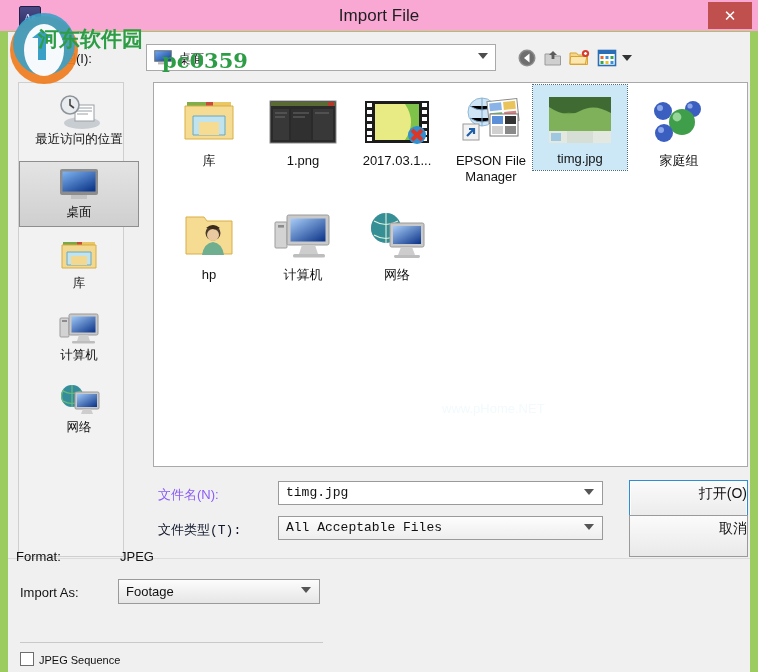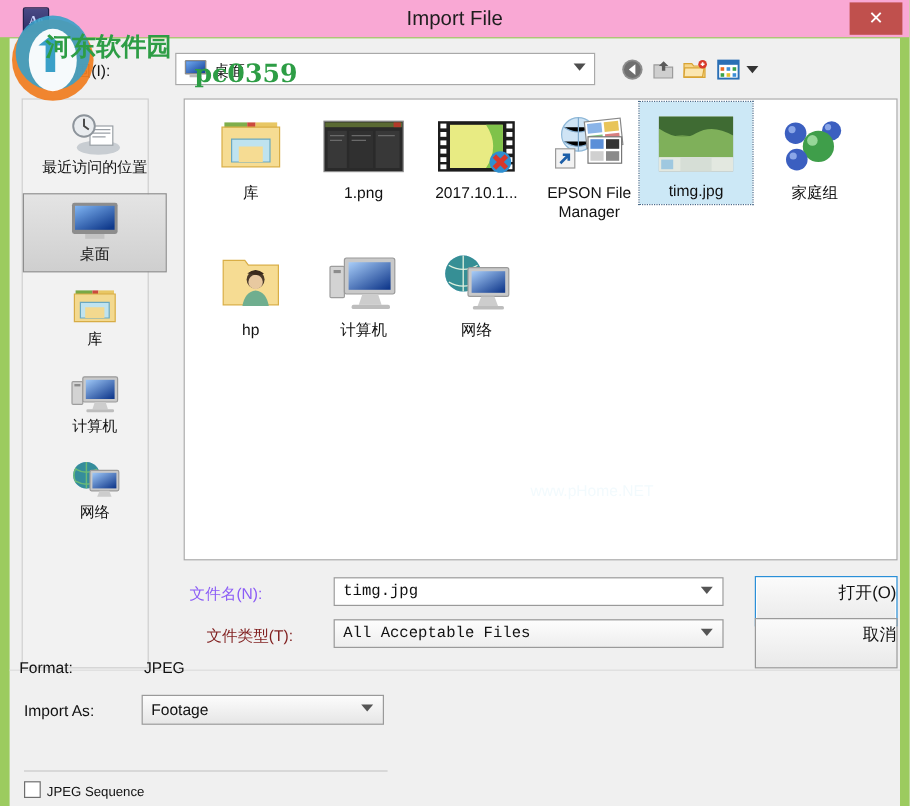--- a/index.html
+++ b/index.html
@@ -110,21 +110,21 @@
   }
   .fitem .thumb { height: 62px; display: flex; align-items: center; justify-content: center; }
   .fitem .fname {
     font-size: 13px; color: #111; line-height: 16px;
     word-wrap: break-word;
   }
   .fitem.selected { background: #cce8f6; outline: 1px dotted #4a6a8a; }
 
   
   #name-label  { position: absolute; left: 150px; top: 454px; font-size: 13px; color: #8b5cf6; }
-  #type-label  { position: absolute; left: 164px; top: 489px; font-size: 13px; color: #7f1d1d; }
+  #type-label  { position: absolute; left: 150px; top: 489px; font-size: 13px; color: #0f172a; font-family: Liberation Mono, monospace; }
   #name-combo {
     position: absolute; left: 270px; top: 449px; width: 325px; height: 24px;
     background: #ffffff; border: 1px solid #9a9a9a;
   }
   #type-combo {
     position: absolute; left: 270px; top: 484px; width: 325px; height: 24px;
     background: linear-gradient(#fdfdfd, #eeeeee); border: 1px solid #9a9a9a;
   }
   .combo-text {
     position: absolute; left: 7px; top: 3px;
@@ -400,21 +400,21 @@
               <rect x="59" y="27" width="5" height="4"></rect>
             <rect x="59" y="34" width="5" height="4"></rect>
               <rect x="59" y="40" width="5" height="4"></rect>
           </g>
           <rect x="12" y="7" width="44" height="36" fill="#e8eb83"></rect>
           <path d="M42 7 q12 18 0 36 h14 v-36 z" fill="#7fc24a"></path>
           <circle cx="54" cy="38" r="9" fill="#2f8fd0"></circle>
           <path d="M49 33 l10 10 M59 33 l-10 10" stroke="#d8372a" stroke-width="4"></path>
         </svg>
       </div>
-      <div class="fname">2017.10.1...</div>
+      <div class="fname">2017.03.1...</div>
     </div>
 
     <div class="fitem" style="left:290px; top:4px;">
       <div class="thumb">
         <svg class="ico" width="62" height="52" viewBox="0 0 62 52">
           <circle cx="22" cy="16" r="14" fill="#cfe4f5" stroke="#8fb8d8"></circle>
           <path d="M10 10 q12 8 24 0 M10 22 q12 8 24 0 M22 2 v28" stroke="#7fa9cc" stroke-width="1"></path>
           <rect x="28" y="4" width="30" height="22" fill="#ffffff" stroke="#888" transform="rotate(-6 43 15)"></rect>
           <g transform="rotate(-6 43 15)">
             <rect x="30" y="6" width="12" height="8" fill="#8ab4e8"></rect>

